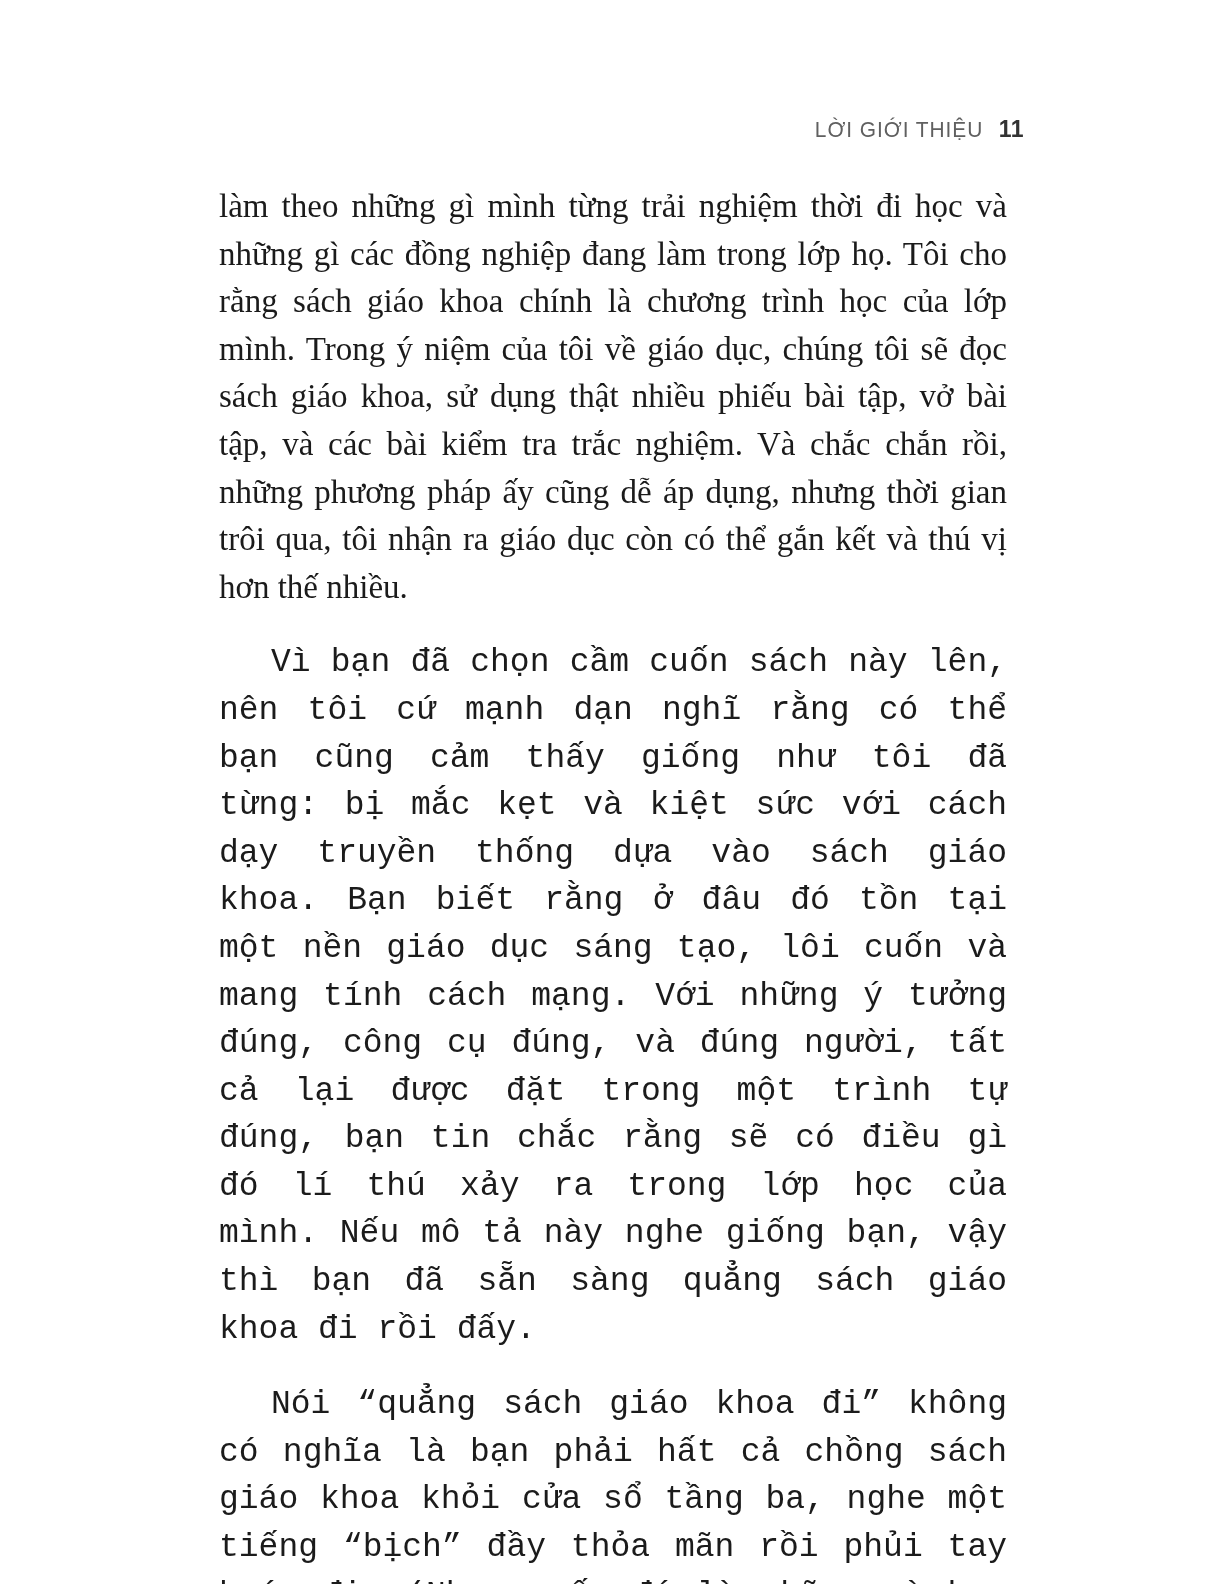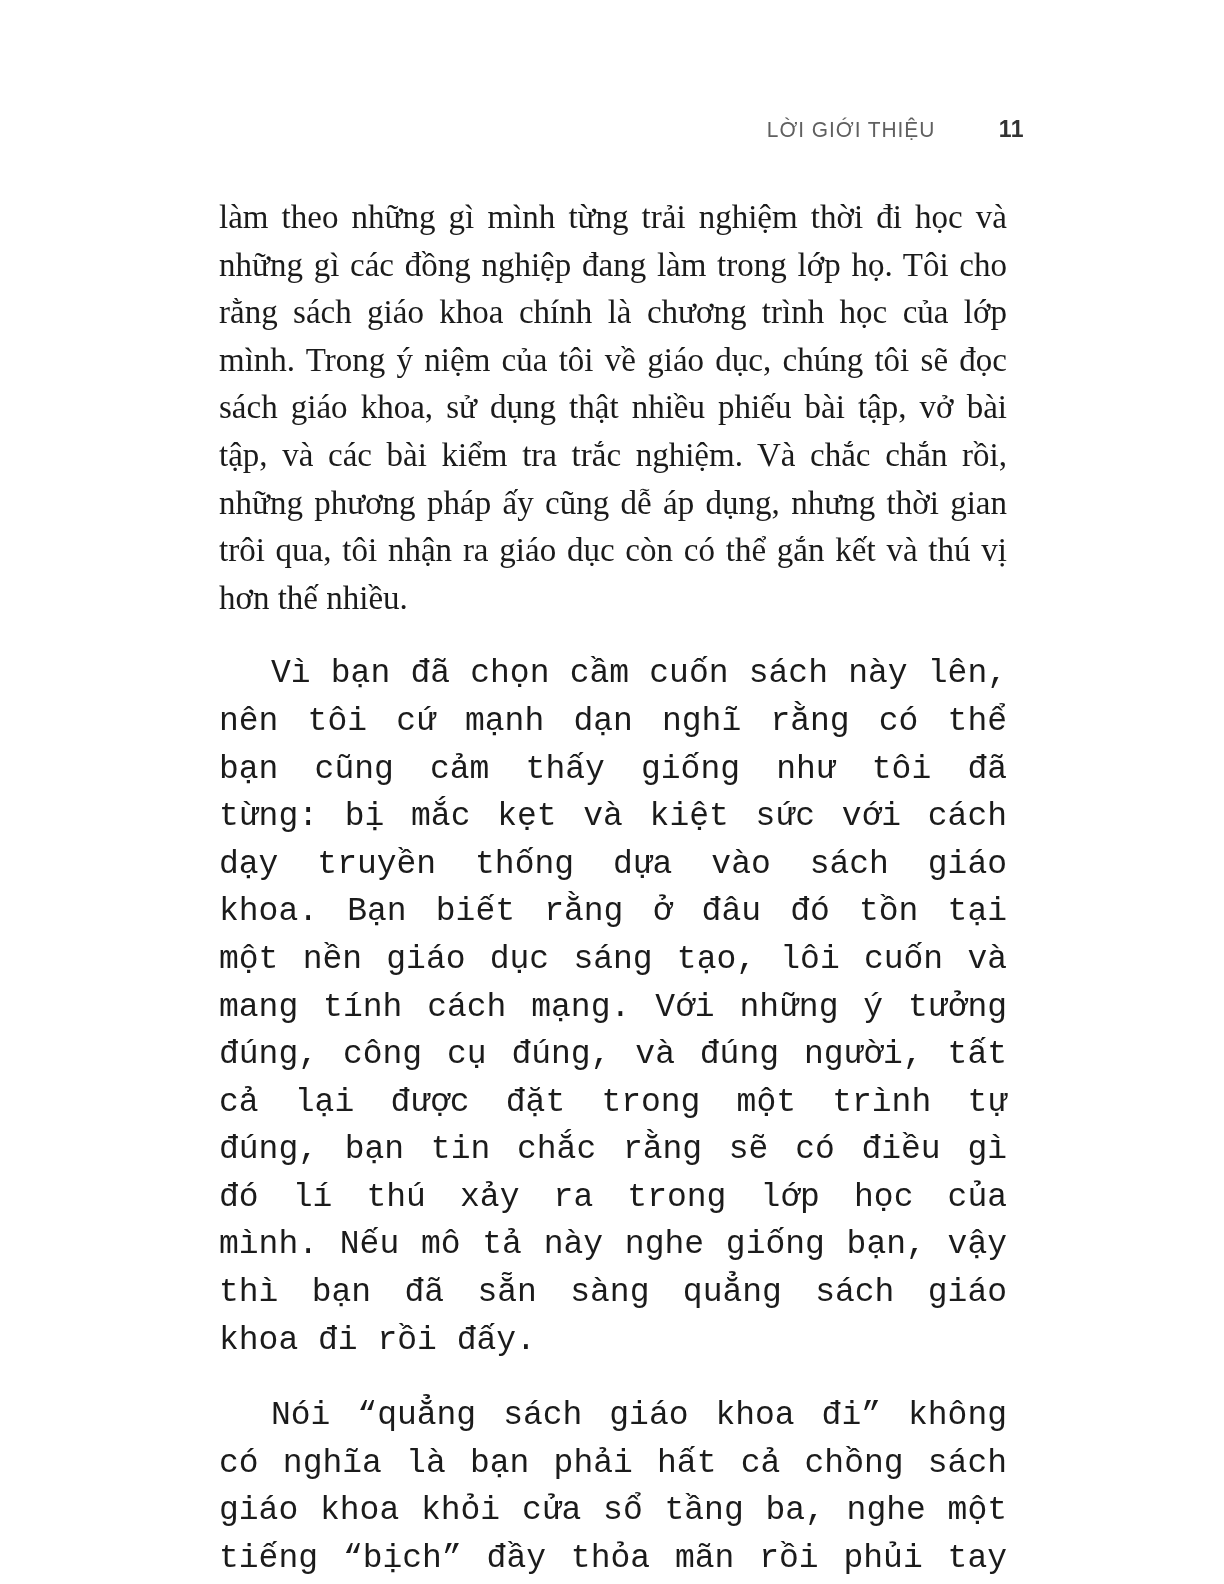--- a/index.html
+++ b/index.html
@@ -31,34 +31,33 @@
     font-weight: 500;
     transform: scaleX(0.95);
     transform-origin: right;
     white-space: nowrap;
   }
   .page-number {
     font-size: 23px;
     font-weight: 700;
     color: #333333;
     letter-spacing: 0.5px;
-    margin-left: 48px;
   }
   .text-block {
     position: absolute;
     left: 219px;
     top: 182px;
     width: 788px;
     color: #1b1b1b;
     font-size: 33px;
     line-height: 47.6px;
     text-align: justify;
   }
   .text-block p {
-    margin: 12px 0 28px 0;
+    margin: 1px 0 28px 0;
     padding: 0;
   }
   .text-block p.indented {
     text-indent: 52px;
     font-family: Liberation Mono, monospace;
   }
 </style>
 </head>
 <body>
 

